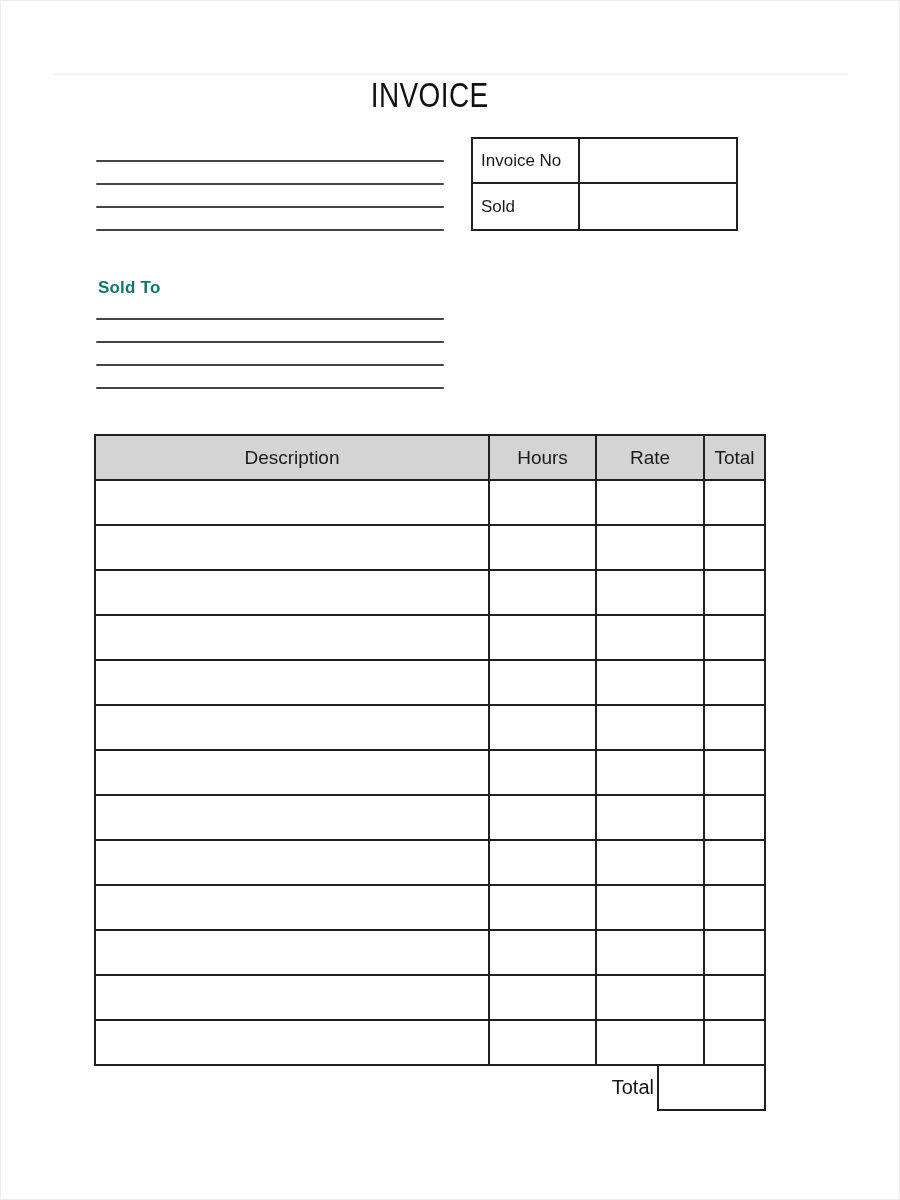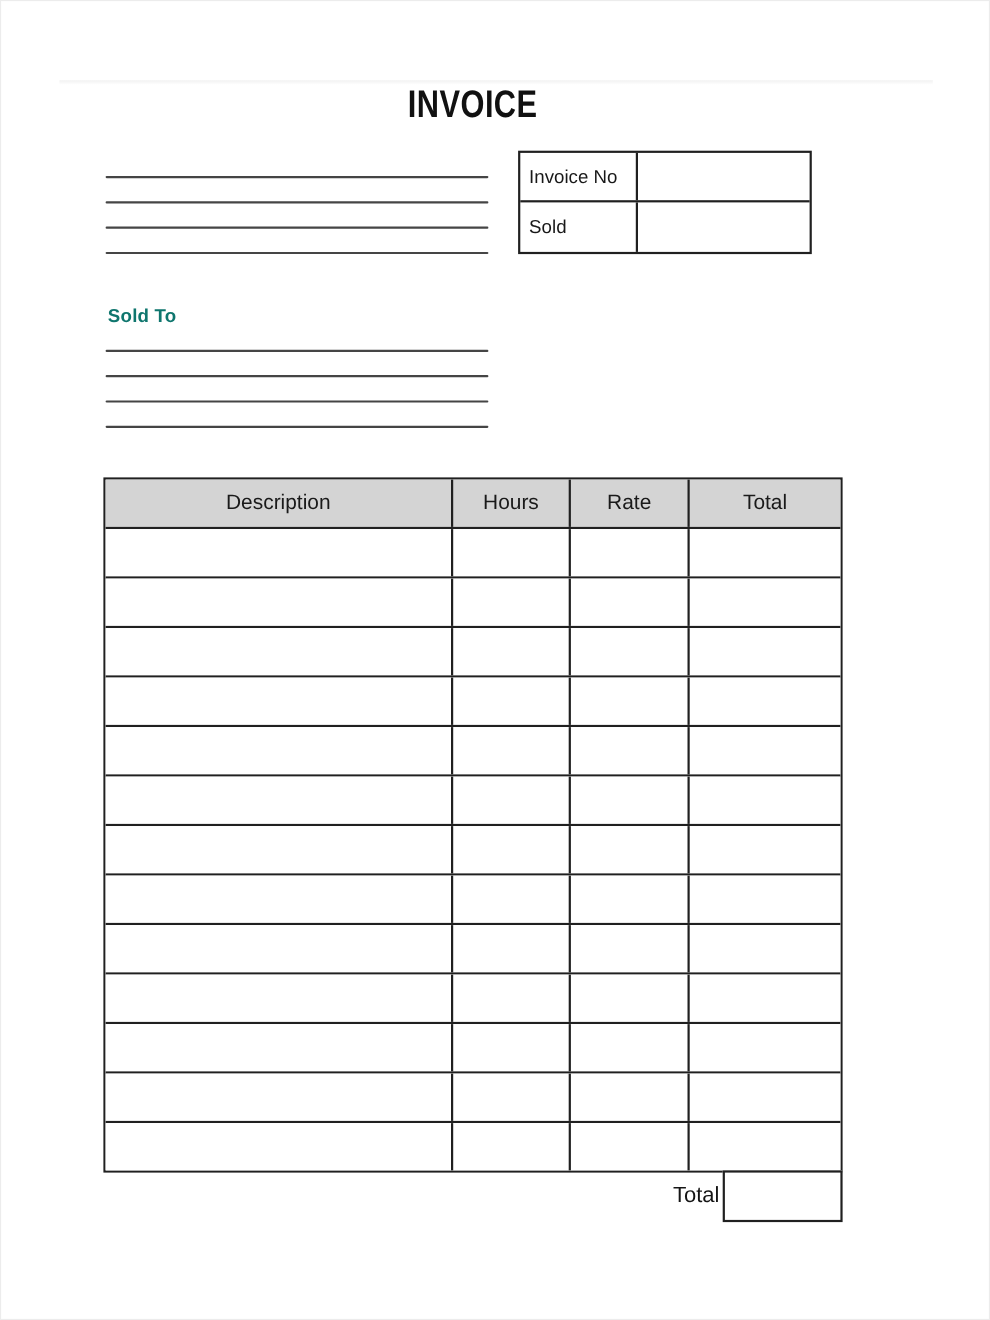--- a/index.html
+++ b/index.html
@@ -8,21 +8,21 @@
     background:#ffffff; overflow:hidden;
     font-family:"Liberation Sans", sans-serif; color:#151515;
     border:1px solid #ececec; box-sizing:border-box;
   }
   .page-top-edge {
     position:absolute; left:53px; top:72px; width:794px; height:4px;
     background:linear-gradient(to bottom, #f1f1f1, rgba(255,255,255,0));
   }
   .title {
     position:absolute; left:93px; top:74px; width:672px; margin:0;
-    text-align:center; font-size:35px; font-weight:700; color:#111;
+    text-align:center; font-size:35px; font-weight:400; color:#111;
   }
   .title span { display:inline-block; transform:scaleX(0.8); letter-spacing:0.5px; }
 
   
   .info-box {
     position:absolute; left:470px; top:136px; width:267px; height:94px;
     border:2px solid var(--border); box-sizing:border-box; background:#fff;
   }
   .info-row { display:flex; height:45px; box-sizing:border-box; border-bottom:2px solid var(--border);gap:43px; }
   .info-row:last-child { border-bottom:none; }
@@ -45,21 +45,21 @@
   
   .items {
     position:absolute; left:93px; top:433px; width:672px;
     border:2px solid var(--border); box-sizing:border-box; background:#fff;
   }
   .hrow { display:flex; height:45px; box-sizing:border-box; background:var(--headbg); border-bottom:2px solid var(--border); }
   .brow { display:flex; height:45px; box-sizing:border-box; border-bottom:2px solid var(--border); background:#fff; }
   .items-body .brow:last-child { border-bottom:none; height:43px; }
   .c { box-sizing:border-box; border-right:2px solid var(--border); display:flex; align-items:center; justify-content:center; }
   .c:last-child { border-right:none; }
-  .c-desc { width:316px; } .c-hours { width:107px; } .c-rate { width:108px; } .c-total { flex:1; }
+  .c-desc { width:394px; } .c-hours { width:107px; } .c-rate { width:108px; } .c-total { flex:1; }
   .hcell { font-size:19px; color:#1a1a1a; font-weight:400; }
 
   .grand-total-label {
     position:absolute; left:93px; top:1063px; width:560px; height:47px;
     line-height:47px; text-align:right; font-size:20px; color:#151515;
   }
   .grand-total-box {
     position:absolute; left:656px; top:1063px; width:109px; height:47px;
     border:2px solid var(--border); box-sizing:border-box; background:#fff;
   }

